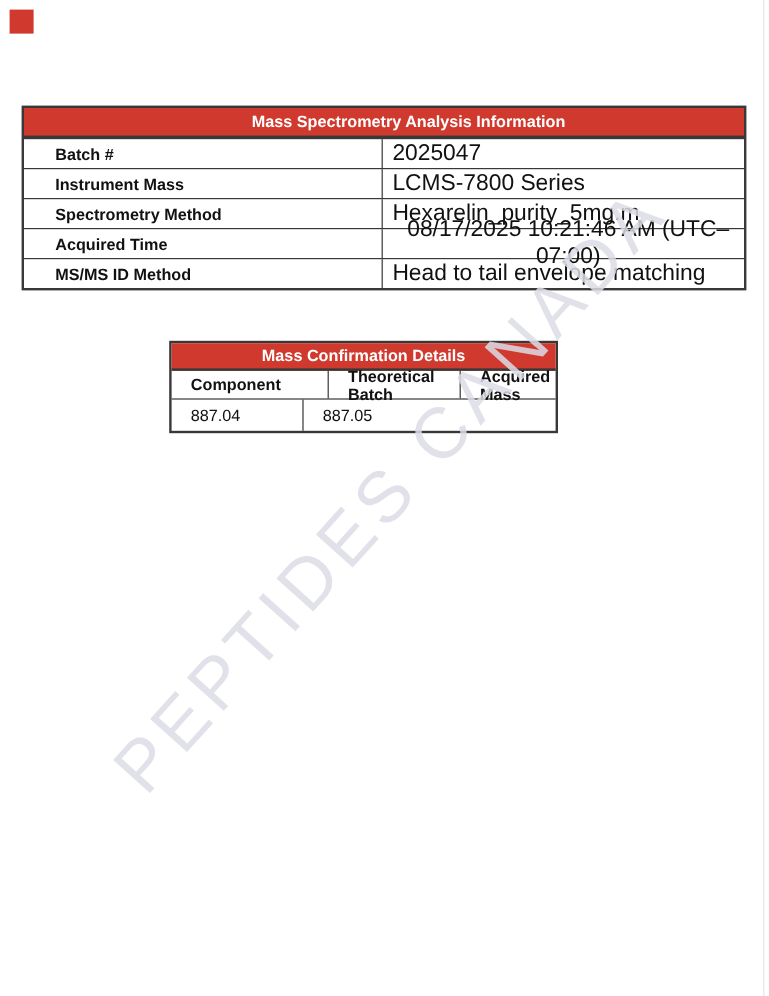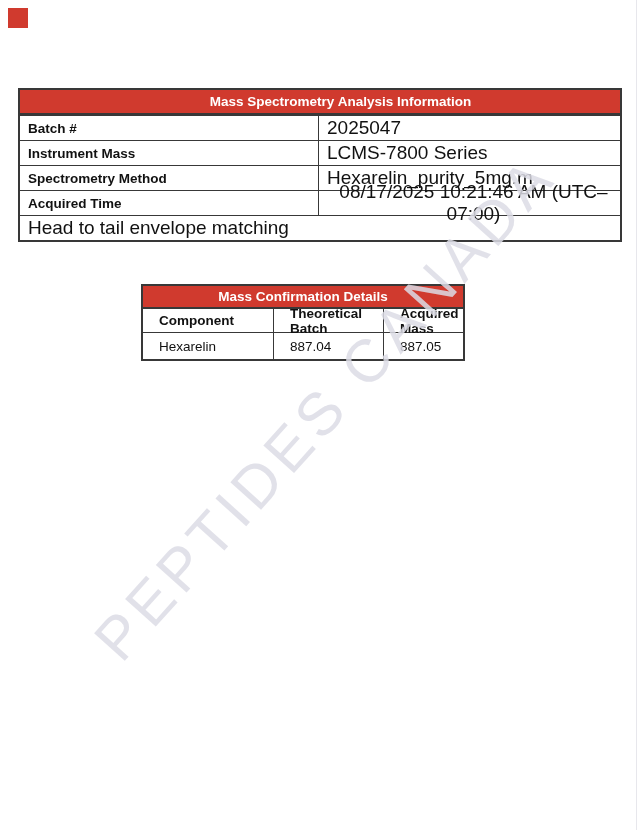--- a/index.html
+++ b/index.html
@@ -62,21 +62,21 @@
     border-top: 1px solid #383838;
     align-items: stretch;
   }
   .t1-row:first-of-type { border-top: none; }
   .t1-label {
     width: 299px;
     box-sizing: border-box;
     border-right: 1px solid #383838;
     font-weight: bold;
     font-size: 13.5px;
-    padding-left: 8px;
+    padding-left: 26px;
     display: flex;
     align-items: center;
   }
   .t1-value {
     flex: 1;
     font-size: 19px;
     padding-left: 8px;
     display: flex;
     align-items: center;
     text-align: center;
@@ -140,35 +140,35 @@
     </div>
     <div class="t1-row">
       <div class="t1-label">Spectrometry Method</div>
       <div class="t1-value">Hexarelin_purity_5mg.m</div>
     </div>
     <div class="t1-row">
       <div class="t1-label">Acquired Time</div>
       <div class="t1-value">08/17/2025 10:21:46 AM (UTC–07:00)</div>
     </div>
     <div class="t1-row">
+      <div class="t1-label">MS/MS ID Method</div>
       <div class="t1-value">Head to tail envelope matching</div>
     </div>
   </div>
 
   <div class="tbl tbl-confirm">
     <div class="tbl-title">Mass Confirmation Details</div>
 
     <div class="t2-row header">
       <div class="t2-cell t2-c1">Component</div>
       <div class="t2-cell t2-c2">Theoretical Batch</div>
       <div class="t2-cell t2-c3">Acquired Mass</div>
     </div>
 
     <div class="t2-row data">
-      <div class="t2-cell t2-c1">Hexarelin</div>
       <div class="t2-cell t2-c2">887.04</div>
       <div class="t2-cell t2-c3">887.05</div>
     </div>
   </div>
 
   <div class="watermark">PEPTIDES CANADA</div>
 
 </div>
 
 </body></html>

